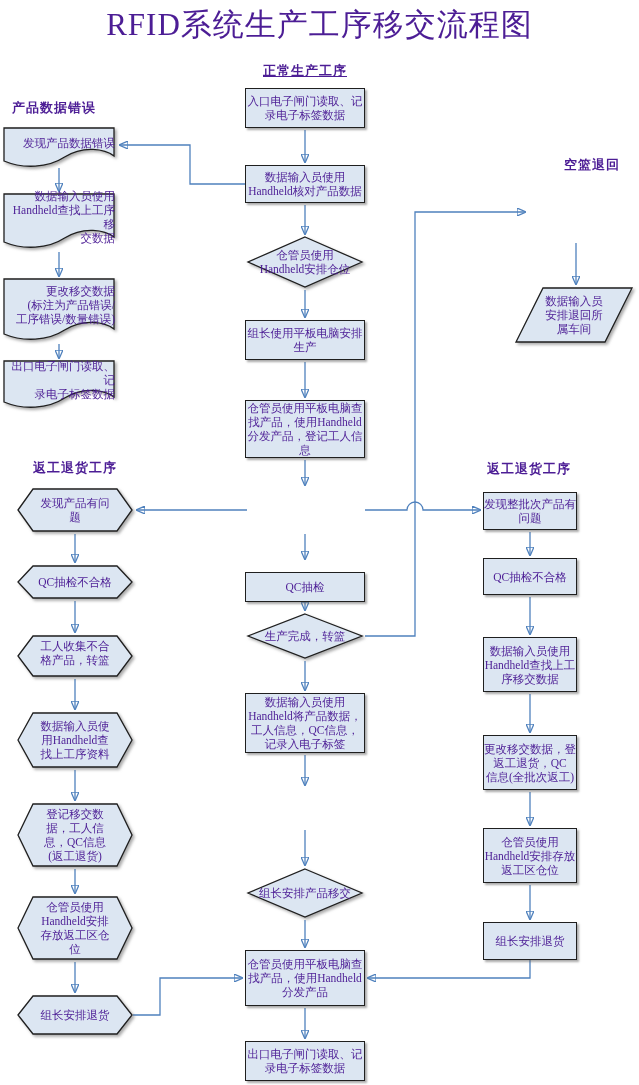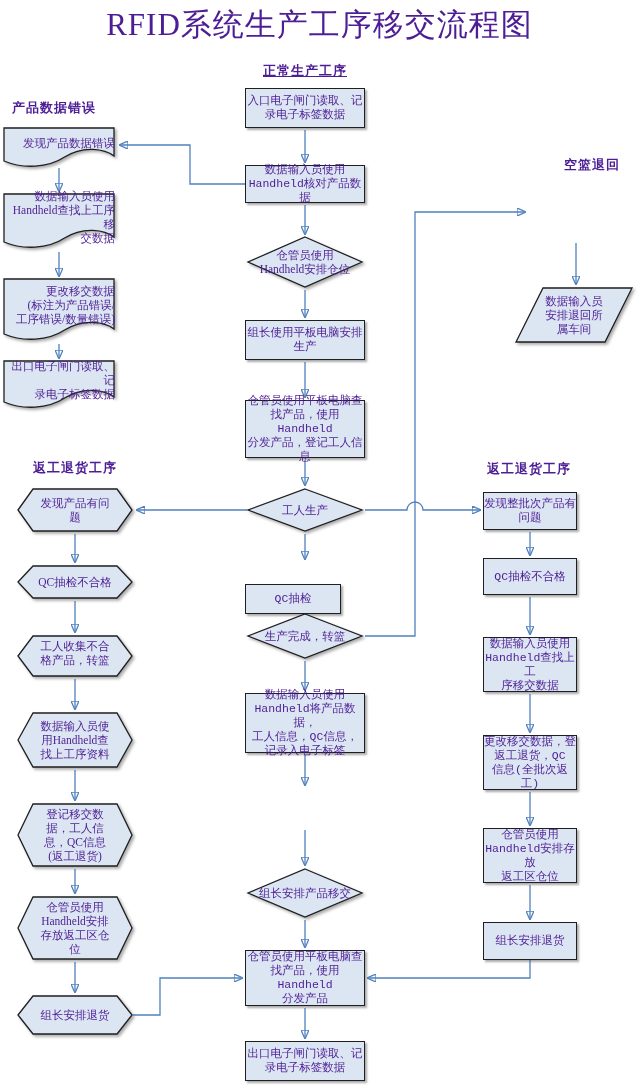--- a/index.html
+++ b/index.html
@@ -15,21 +15,20 @@
     position:absolute;font-size:13px;font-weight:bold;letter-spacing:1px;white-space:nowrap;
   }
   .node{
     position:absolute;display:flex;align-items:center;justify-content:center;
     text-align:center;font-size:11.5px;line-height:14px;
   }
   .node .txt{position:relative;z-index:2;white-space:pre-line;width:100%;}
   .node.rect{
     background:#dce6f2;border:1.4px solid #1f1f1f;box-sizing:border-box;
     box-shadow:2px 2px 2px rgba(100,100,100,.55);
-    font-family:Liberation Mono, monospace;
   }
   .node svg.shape{
     position:absolute;left:0;top:0;z-index:1;overflow:visible;
     filter:drop-shadow(2px 2px 1.5px rgba(100,100,100,.55));
   }
   .node.document .txt{padding-bottom:10px;text-align:right;}
   svg.connectors{position:absolute;left:0;top:0;z-index:0;}
   svg.connectors path{stroke:#4f81bd;stroke-width:1.3;fill:none;}
 </style>
 </head>
@@ -110,27 +109,21 @@
   <div class="node rect" style="left:245px;top:320px;width:120px;height:40px">
       <span class="txt">组长使用平板电脑安排
 生产</span>
     </div>
   <div class="node rect" style="left:245px;top:400px;width:120px;height:58px">
       <span class="txt">仓管员使用平板电脑查
 找产品，使用Handheld
 分发产品，登记工人信
 息</span>
     </div>
-  <div class="node" style="left:247px;top:488px;width:116px;height:44px">
-      <svg class="shape" width="116" height="44" viewBox="0 0 116 44">
-        <path d="M58 1 L115 22 L58 43 L1 22 Z" fill="#dce6f2" stroke="#1f1f1f" stroke-width="1.3"></path>
-      </svg>
-      <span class="txt">工人生产</span>
-    </div>
-  <div class="node rect" style="left:245px;top:584px;width:96px;height:30px">
+  <div class="node rect" style="left:245px;top:572px;width:120px;height:30px">
       <span class="txt">QC抽检</span>
     </div>
   <div class="node" style="left:247px;top:613px;width:116px;height:46px">
       <svg class="shape" width="116" height="46" viewBox="0 0 116 46">
         <path d="M58 1 L115 23 L58 45 L1 23 Z" fill="#dce6f2" stroke="#1f1f1f" stroke-width="1.3"></path>
       </svg>
       <span class="txt">生产完成，转篮</span>
     </div>
   <div class="node rect" style="left:245px;top:693px;width:120px;height:60px">
       <span class="txt">数据输入员使用

